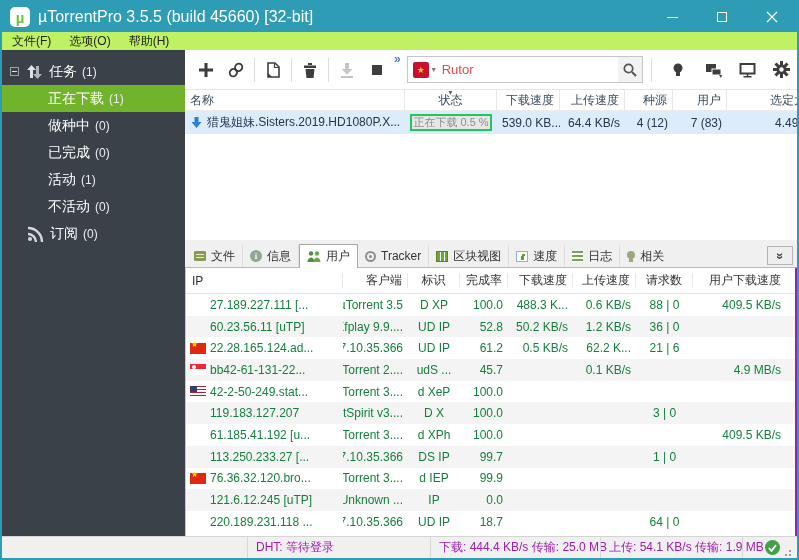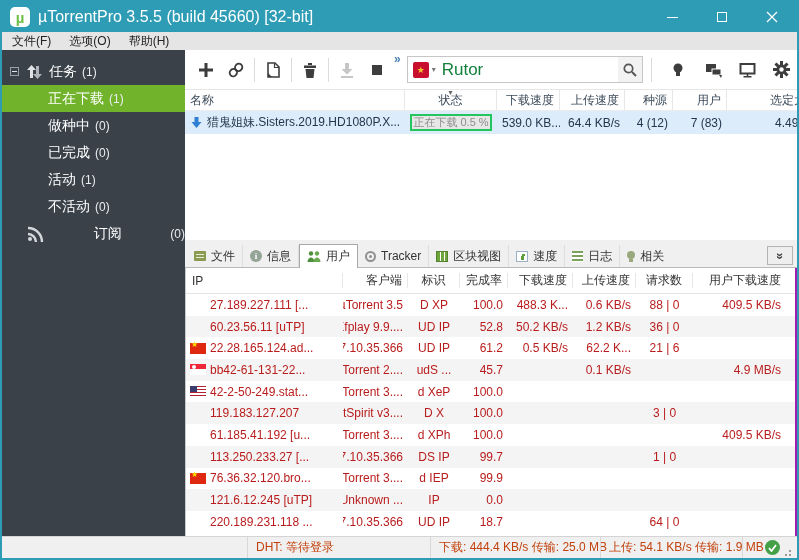--- a/index.html
+++ b/index.html
@@ -10,21 +10,21 @@
   
   .titlebar{height:30px;background:#2d9cb4;display:flex;align-items:center;color:#fff;flex:none;}
   .logo{width:20px;height:20px;background:#fff;border-radius:5px;margin:0 8px;display:flex;
     align-items:center;justify-content:center;color:#6ebf49;font-weight:bold;font-size:15px;flex:none;}
   .title{font-size:16px;white-space:nowrap;}
   .win-controls{margin-left:auto;display:flex;height:100%;}
   .win-btn{width:50px;height:100%;display:flex;align-items:center;justify-content:center;}
   .minbar{width:11px;height:1px;background:#fff;}
   .maxbox{width:10px;height:10px;border:1px solid #fff;}
   
-  .menubar{height:18px;background:#e5e5e5;display:flex;align-items:center;gap:18px;padding-left:10px;flex:none;}
+  .menubar{height:18px;background:#bef264;display:flex;align-items:center;gap:18px;padding-left:10px;flex:none;}
   .menu-item{color:#222;cursor:default;}
   
   .main{flex:1;display:flex;min-height:0;}
   .sidebar{width:183px;background:#3a4149;color:#fff;font-size:14px;padding-top:8px;flex:none;}
   .side-row{height:27px;display:flex;align-items:center;white-space:nowrap;}
   .side-row .cnt{font-size:12px;margin-left:5px;color:#e9edf0;}
   .side-row.selected{background:#72b32c;}
   .indent1{padding-left:46px;}
   .expander{width:9px;height:9px;border:1px solid #98a0a8;margin:0 6px 0 8px;position:relative;flex:none;}
   .expander:before{content:"";position:absolute;left:1px;right:1px;top:3px;height:1px;background:#dfe3e6;}
@@ -33,21 +33,21 @@
   .content{flex:1;display:flex;flex-direction:column;min-width:0;}
   
   .toolbar{height:40px;background:#fff;display:flex;align-items:center;border-bottom:1px solid #e6e6e6;flex:none;padding-left:6px;}
   .tbtn{width:30px;height:28px;display:flex;align-items:center;justify-content:center;flex:none;}
   .tsep{width:1px;height:24px;background:#dcdcdc;margin:0 3px;flex:none;}
   .overflow{color:#4a7fb5;font-weight:bold;font-size:12px;align-self:flex-start;margin:2px 4px 0 2px;}
   .searchbox{width:236px;height:27px;border:1px solid #c6c6c6;display:flex;align-items:center;background:#fff;margin-left:2px;flex:none;}
   .rutor-ic{width:16px;height:16px;background:#c8102e;border-radius:2px;margin:0 3px 0 5px;display:flex;
     align-items:center;justify-content:center;color:#f4c430;font-size:9px;flex:none;}
   .caret{font-size:8px;color:#777;margin-right:6px;}
-  .search-ph{color:#15803d;font-size:17px;flex:1;}
+  .search-ph{color:#ef4444;font-size:13px;flex:1;}
   .mag-btn{width:24px;height:25px;background:#f2f2f2;display:flex;align-items:center;justify-content:center;flex:none;}
   
   .torrent-panel{height:150px;background:#fff;flex:none;display:flex;flex-direction:column;}
   .tl-header{height:21px;display:flex;align-items:center;color:#3c4a5a;border-bottom:1px solid #ececec;flex:none;}
   .tl-header>div{height:100%;display:flex;align-items:center;border-right:1px solid #e7e7e7;padding:0 5px;position:relative;}
   .tl-row{height:23px;display:flex;align-items:center;background:#ddecfa;color:#24364d;flex:none;}
   .tl-row>div{padding:0 5px;overflow:hidden;white-space:nowrap;}
   .col-name{width:220px;flex:none;}
   .col-status{width:92px;flex:none;justify-content:center;}
   .col-dl{width:63px;flex:none;justify-content:flex-end;text-align:right;}
@@ -66,21 +66,21 @@
   .tab{height:22px;display:flex;align-items:center;gap:5px;padding:0 7px;color:#333;border-right:1px solid #dedede;}
   .tab.active{background:#fff;border:1px solid #a8a8a8;border-bottom:none;height:24px;margin-bottom:-1px;}
   .ticon{flex:none;display:inline-block;}
   .collapse-btn{margin-left:auto;margin-right:4px;margin-bottom:2px;width:26px;height:19px;background:#eee;
     border:1px solid #b4b4b4;display:flex;align-items:center;justify-content:center;color:#444;}
   .collapse-btn span{display:inline-block;transform:rotate(90deg);font-size:12px;font-weight:bold;line-height:0;}
   
   .peers-panel{flex:1;background:#fff;display:flex;flex-direction:column;min-height:0;border-left:1px solid #c9c9c9;border-right:2px solid #a21caf;}
   .p-header{height:26px;display:flex;align-items:center;color:#333;border-bottom:1px solid #e3e3e3;flex:none;font-size:12px;}
   .p-header>div{height:60%;display:flex;align-items:center;border-right:1px solid #e7e7e7;padding:0 5px;}
-  .prow{height:21.7px;display:flex;align-items:center;color:#b91c1c;flex:none;}
+  .prow{height:21.7px;display:flex;align-items:center;color:#15803d;flex:none;}
   .prow.alt{background:#f4f4f4;}
   .pc{padding:0 5px;overflow:hidden;white-space:nowrap;flex:none;display:flex;align-items:center;}
   .c-ip{width:157px;padding-left:2px;}
   .c-client{width:65px;justify-content:flex-end;}
   .c-id{width:52px;justify-content:center;}
   .c-done{width:48px;justify-content:flex-end;}
   .c-dls{width:65px;justify-content:flex-end;}
   .c-uls{width:63px;justify-content:flex-end;}
   .c-req{width:57px;justify-content:center;}
   .c-pdl{width:93px;justify-content:flex-end;}
@@ -90,21 +90,21 @@
   .p-header .c-pdl{justify-content:flex-end;border-right:none;}
   .flag{width:16px;height:11px;margin:0 4px 0 2px;flex:none;position:relative;}
   .flag.none{visibility:hidden;}
   .flag.cn{background:#de2910;}
   .flag.cn:before{content:"★";position:absolute;left:1px;top:-3px;font-size:8px;color:#ffde00;}
   .flag.us{background:repeating-linear-gradient(180deg,#b22234 0 1.5px,#fff 1.5px 3px);}
   .flag.us:before{content:"";position:absolute;left:0;top:0;width:7px;height:6px;background:#3c3b6e;}
   .flag.sg{background:linear-gradient(180deg,#ed2939 0 50%,#fff 50% 100%);}
   .flag.sg:before{content:"";position:absolute;left:2px;top:1px;width:4px;height:4px;border-radius:50%;background:#fff;}
   
-  .statusbar{height:22px;background:#f0f0f0;border-top:1px solid #d4d4d4;display:flex;align-items:center;flex:none;font-size:12px;color:#c2410c;justify-content:space-between;}
+  .statusbar{height:22px;background:#f0f0f0;border-top:1px solid #d4d4d4;display:flex;align-items:center;flex:none;font-size:12px;color:#a21caf;justify-content:space-between;}
   .sb-sec{height:100%;display:flex;align-items:center;padding:0 8px;border-left:1px solid #d8d8d8;white-space:nowrap;}
   .sb-first{width:245px;border-left:none;flex:none;}
   .sb-dht{width:183px;flex:none;}
   .sb-down{width:170px;flex:none;}
   .sb-up{width:142px;flex:none;}
   .sb-last{flex:1;display:flex;align-items:center;}
   .check{width:15px;height:15px;border-radius:50%;background:#43a047;display:flex;align-items:center;justify-content:center;margin-left:14px;}
   .grip{width:12px;height:12px;margin:6px 2px 0 auto;position:relative;}
   .grip i{position:absolute;width:2px;height:2px;background:#9a9a9a;}
   .grip i:nth-child(1){right:1px;bottom:1px;}
@@ -180,21 +180,21 @@
         <span class="cnt">(0)</span>
       </div>
       <div class="side-row indent1">
         <span>活动</span>
         <span class="cnt">(1)</span>
       </div>
       <div class="side-row indent1">
         <span>不活动</span>
         <span class="cnt">(0)</span>
       </div>
-      <div class="side-row" style="padding-left:24px;justify-content:space-between;">
+      <div class="side-row" style="padding-left:24px;">
         <svg class="side-ic" viewBox="0 0 18 16">
           <circle cx="4" cy="13" r="2" fill="#d3d8dc"></circle>
           <path d="M2 8a8 8 0 018 8" stroke="#d3d8dc" stroke-width="2.4" fill="none"></path>
           <path d="M2 2a14 14 0 0114 14" stroke="#d3d8dc" stroke-width="2.4" fill="none"></path>
         </svg>
         <span>订阅</span>
         <span class="cnt">(0)</span>
       </div>
     </div>
 

